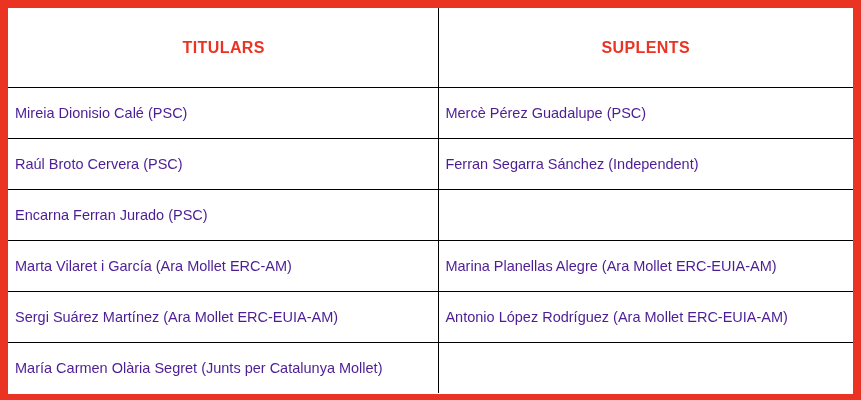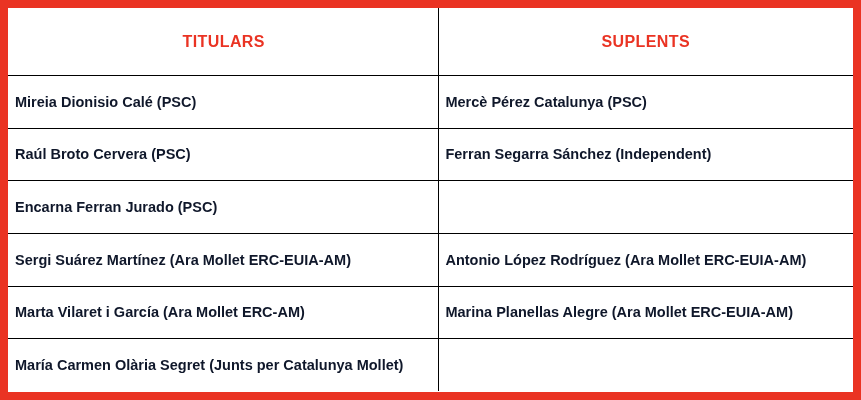--- a/index.html
+++ b/index.html
@@ -27,21 +27,21 @@
     height: 100%;
     border-collapse: collapse;
     table-layout: fixed;
   }
   table.members-table col.col-a { width: 51%; }
   table.members-table col.col-b { width: 49%; }
 
   table.members-table th,
   table.members-table td {
     border: 1px solid #000000;
-    padding: 2px 6px;
+    padding: 8px 6px;
     vertical-align: middle;
     background: #ffffff;
   }
   
   table.members-table tr:first-child th {
     border-top-color: #ffffff;
   }
   table.members-table tr th:first-child,
   table.members-table tr td:first-child {
     border-left-color: #ffffff;
@@ -59,22 +59,22 @@
     height: 62px;
     text-align: center;
     color: #ea3323;
     font-size: 16px;
     font-weight: bold;
     letter-spacing: 0.4px;
   }
   table.members-table tbody td {
     height: 34px;
     font-size: 14.5px;
-    color: #0f172a;
-    font-weight: bold;
+    color: #4c1d95;
+    font-weight: normal;
     text-align: left;
     white-space: nowrap;
     overflow: hidden;
     text-overflow: clip;
   }
 </style>
 </head>
 <body>
 
 <div class="page">
@@ -85,37 +85,37 @@
     </colgroup>
     <thead>
       <tr>
         <th>TITULARS</th>
         <th>SUPLENTS</th>
       </tr>
     </thead>
     <tbody>
       <tr>
         <td>Mireia Dionisio Calé (PSC)</td>
-        <td>Mercè Pérez Catalunya (PSC)</td>
+        <td>Mercè Pérez Guadalupe (PSC)</td>
       </tr>
       <tr>
         <td>Raúl Broto Cervera  (PSC)</td>
         <td>Ferran Segarra Sánchez (Independent)</td>
       </tr>
       <tr>
         <td>Encarna Ferran Jurado  (PSC)</td>
         <td></td>
       </tr>
       <tr>
+        <td>Marta Vilaret i García  (Ara Mollet  ERC-AM)</td>
+        <td>Marina Planellas Alegre (Ara Mollet ERC-EUIA-AM)</td>
+      </tr>
+      <tr>
         <td>Sergi Suárez Martínez (Ara Mollet ERC-EUIA-AM)</td>
         <td>Antonio López Rodríguez (Ara Mollet ERC-EUIA-AM)</td>
-      </tr>
-      <tr>
-        <td>Marta Vilaret i García  (Ara Mollet  ERC-AM)</td>
-        <td>Marina Planellas Alegre (Ara Mollet ERC-EUIA-AM)</td>
       </tr>
       <tr>
         <td>María Carmen Olària Segret (Junts per Catalunya Mollet)</td>
         <td></td>
       </tr>
     </tbody>
   </table>
 </div>
 
 </body></html>

